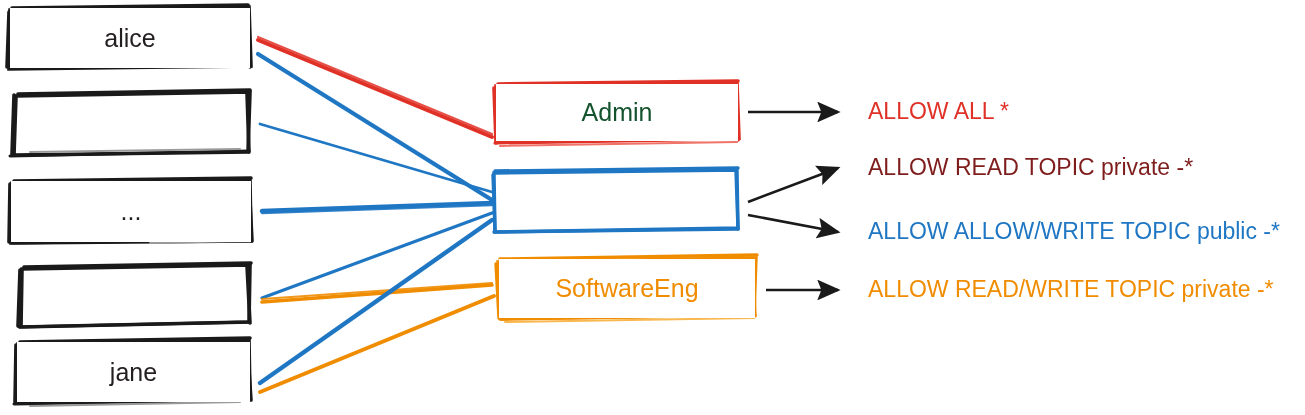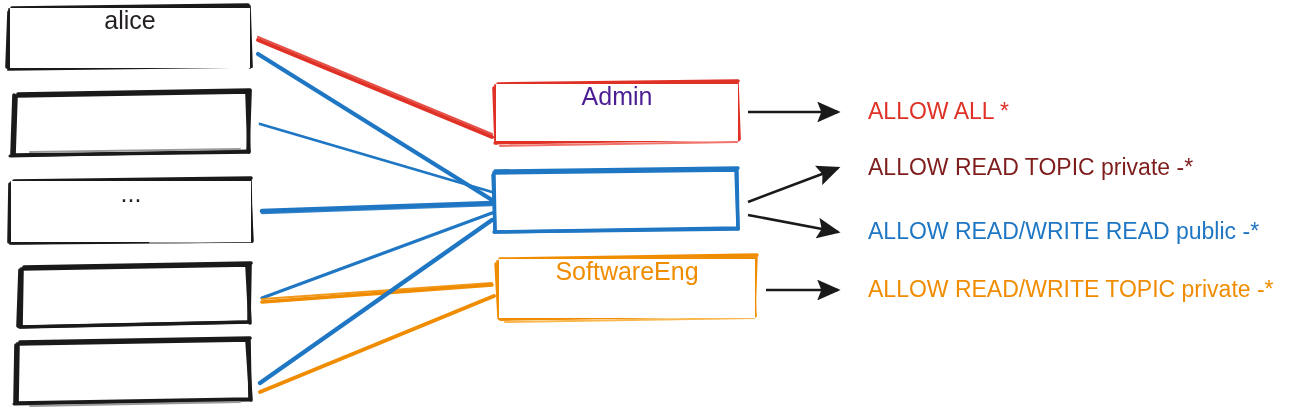--- a/index.html
+++ b/index.html
@@ -22,20 +22,21 @@
     left: 0;
     top: 0;
     width: 1305px;
     height: 415px;
     pointer-events: none;
   }
   .node {
     position: absolute;
     box-sizing: border-box;
     display: flex;
+    align-items: center;
     justify-content: center;
     background: #ffffff;
   }
   .node-label {
     font-size: 25px;
     line-height: 1;
     white-space: nowrap;
   }
   .user-node .node-label { color: #231f20; }
   .perm-text {
@@ -164,31 +165,34 @@
   <div class="node user-node" style="left:10px; top:8px; width:240px; height:60px;">
     <span class="node-label">alice</span>
   </div>
 
 
   <div class="node user-node" style="left:11px; top:181px; width:240px; height:61px;">
     <span class="node-label">...</span>
   </div>
 
 
+  <div class="node user-node" style="left:17px; top:342px; width:233px; height:60px;">
+    <span class="node-label">jane</span>
+  </div>
 
   <div class="node role-node" style="left:496px; top:84px; width:242px; height:57px;">
-    <span class="node-label" style="color:#4c1d95;">Admin</span>
+    <span class="node-label" style="color:#14532d;">Admin</span>
   </div>
 
 
   <div class="node role-node" style="left:499px; top:259px; width:256px; height:59px;">
     <span class="node-label" style="color:#f08c00;">SoftwareEng</span>
   </div>
 
   <div class="perm-text" style="left:868px; top:100px; color:#e03127;">ALLOW ALL *</div>
 
   <div class="perm-text" style="left:868px; top:156px; color:#7f1d1d;">ALLOW READ TOPIC private -*</div>
 
-  <div class="perm-text" style="left:868px; top:220px; color:#1f77c4;">ALLOW READ/WRITE READ public -*</div>
+  <div class="perm-text" style="left:868px; top:220px; color:#1f77c4;">ALLOW ALLOW/WRITE TOPIC public -*</div>
 
   <div class="perm-text" style="left:868px; top:278px; color:#f08c00;">ALLOW READ/WRITE TOPIC private -*</div>
 
 </div>
 
 </body></html>

